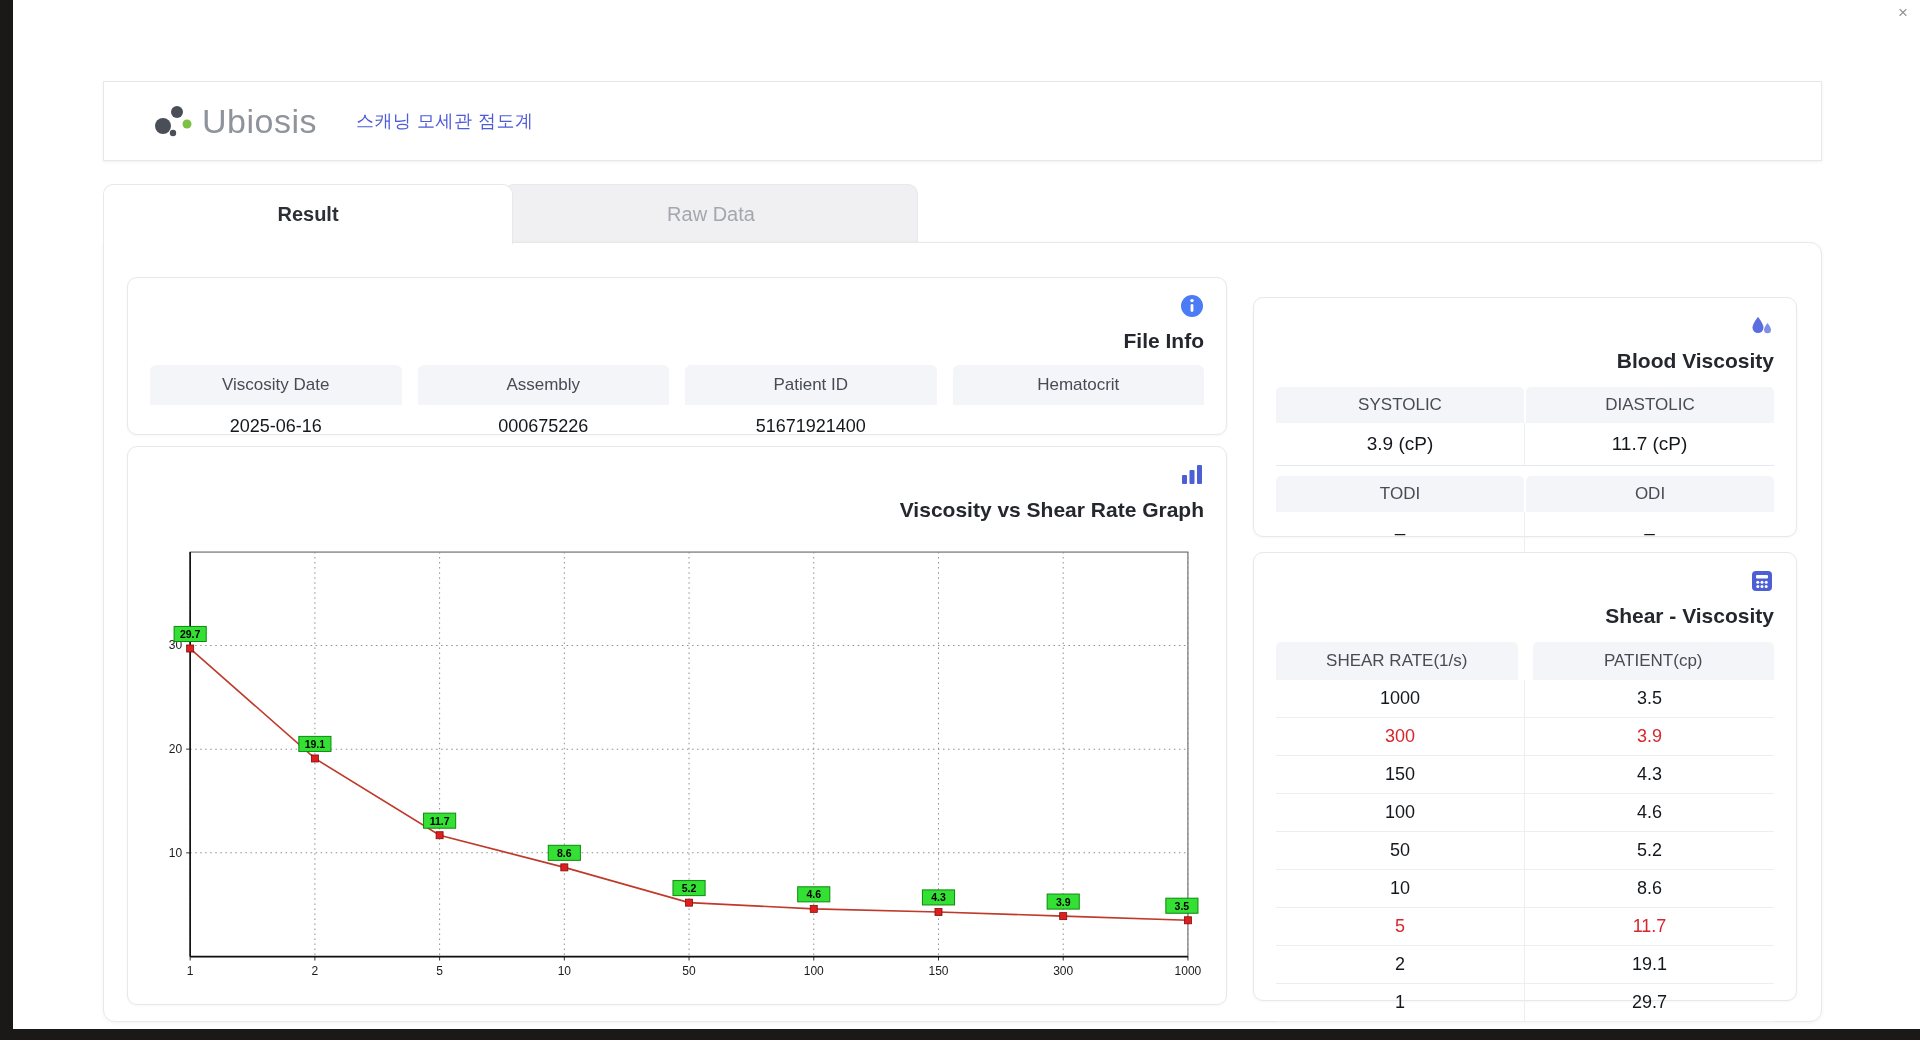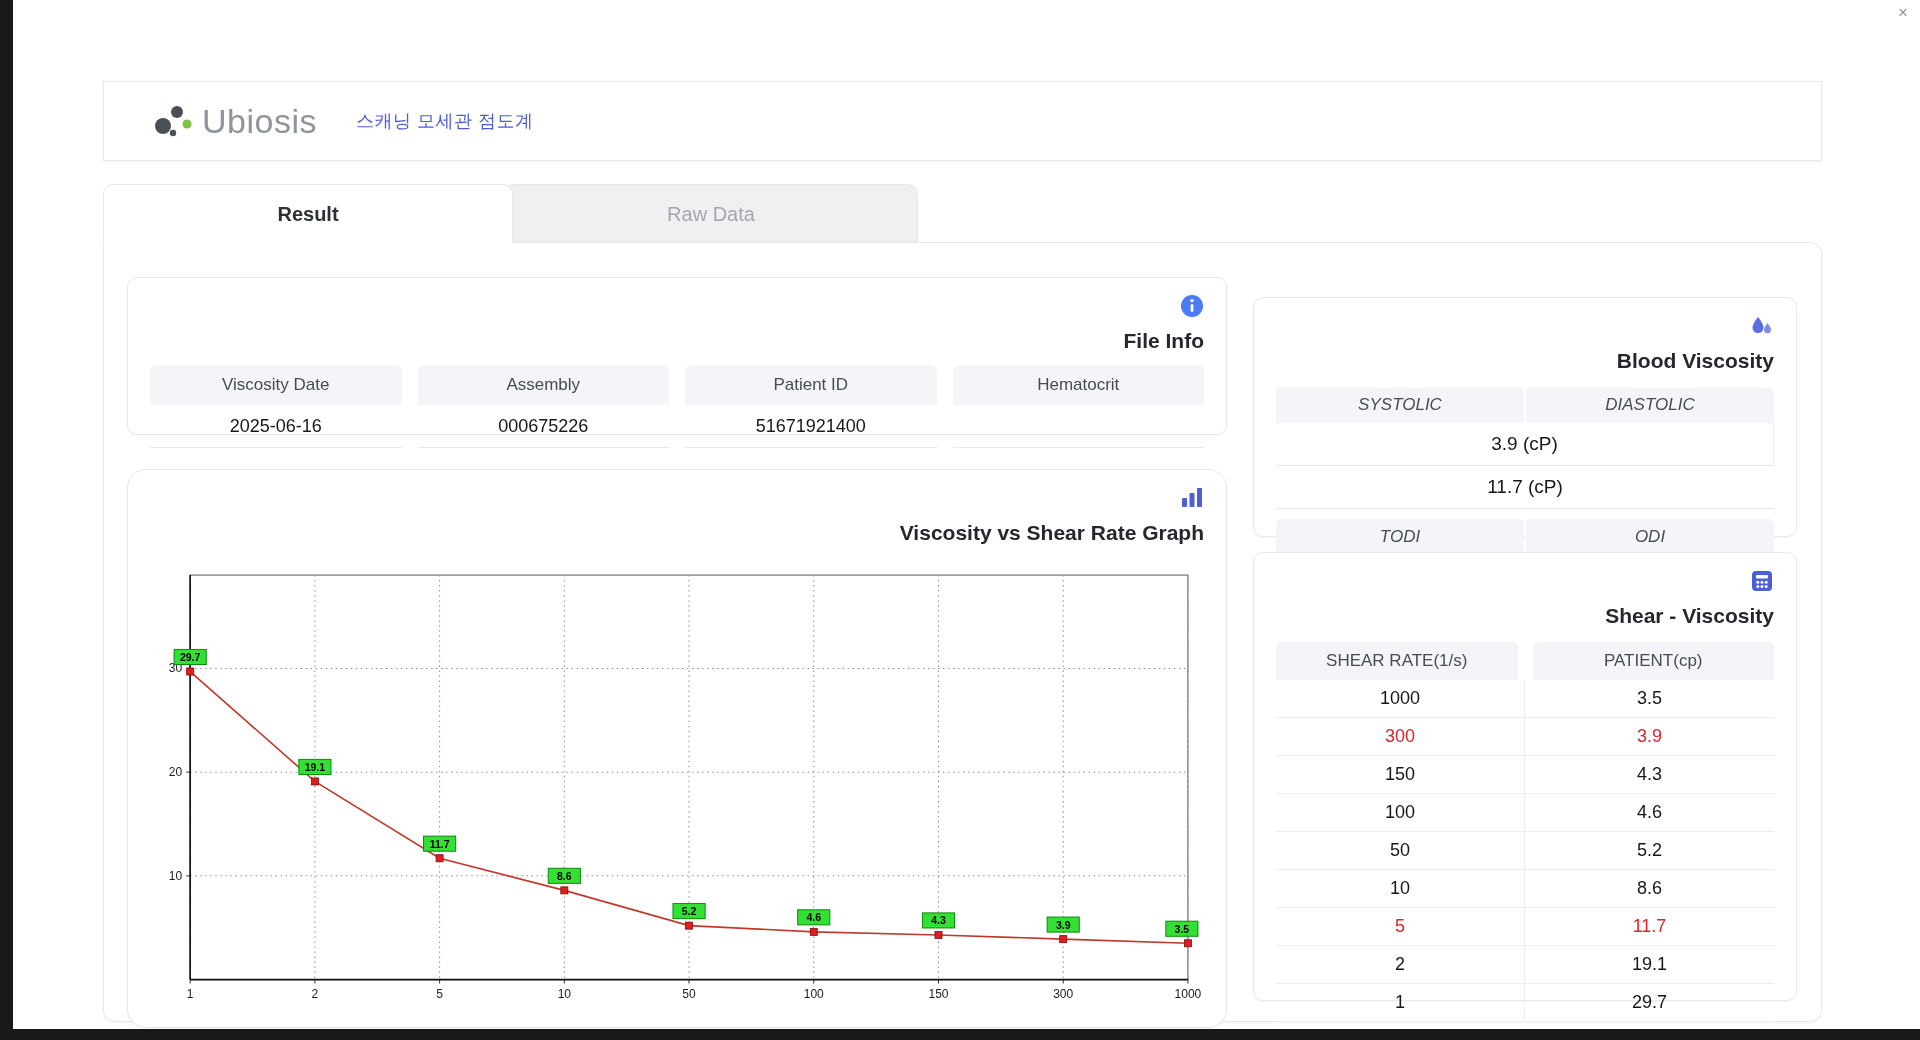--- a/index.html
+++ b/index.html
@@ -57,32 +57,32 @@
   .fi-field{flex:1;}
   .fi-head{
     background:#f4f5f8;color:#474c54;font-size:17px;height:40px;
     display:flex;align-items:center;justify-content:center;border-radius:6px 6px 0 0;
   }
   .fi-val{
     height:42px;display:flex;align-items:center;justify-content:center;
     font-size:18px;color:#14171c;border-bottom:1px solid #e7e8ec;
   }
   
-  .card-graph{left:23px;top:226px;width:1098px;height:557px;border-radius:19px;}
+  .card-graph{left:23px;top:203px;width:1098px;height:557px;}
   .chart-holder{padding:4px 22px 0 22px;}
   .chart-holder svg{display:block;width:1054px;height:auto;}
   
   .card-bv{left:1149px;top:34px;width:542px;height:238px;margin-top:20px;}
   .bv-table{padding:4px 22px 0 22px;}
-  .bv-heads{display:grid;grid-template-columns:1fr 1fr;gap:2px;font-style:italic;}
+  .bv-heads{display:grid;grid-template-columns:1fr 1fr;gap:2px;}
   .bv-head{
     background:#f4f5f8;color:#474c54;font-size:17px;height:36px;
     display:flex;align-items:center;justify-content:center;border-radius:5px 5px 0 0;
   }
-  .bv-vals{display:grid;grid-template-columns:1fr;margin-bottom:10px;}
+  .bv-vals{display:grid;grid-template-columns:1fr 1fr;margin-bottom:10px;}
   .bv-val{
     height:42px;display:flex;align-items:center;justify-content:center;
     font-size:19px;color:#14171c;border-bottom:1px solid #e7e8ec;
   }
   .bv-val:first-child{border-right:1px solid #edeef2;}
   
   .card-sv{left:1149px;top:309px;width:542px;height:447px;}
   .sv-table{padding:4px 22px 0 22px;}
   .sv-heads{display:grid;grid-template-columns:1fr 1fr;gap:15px;}
   .sv-head{

